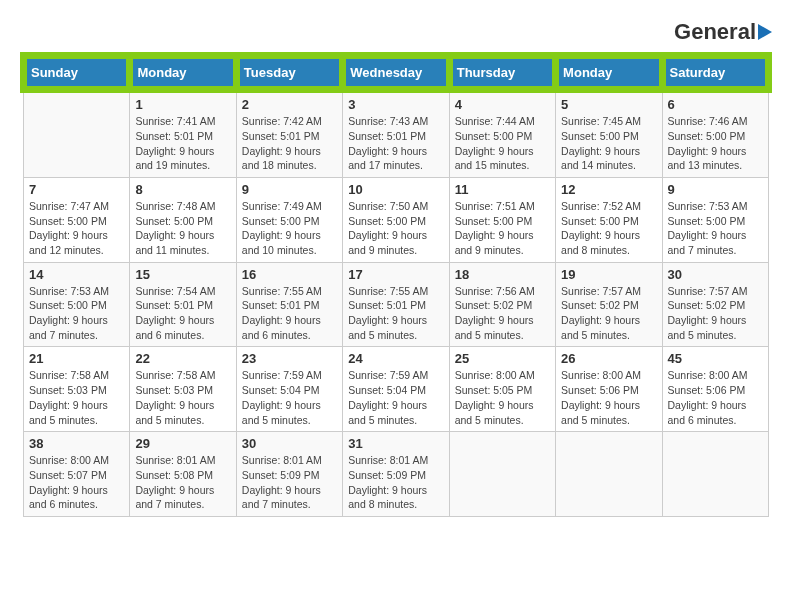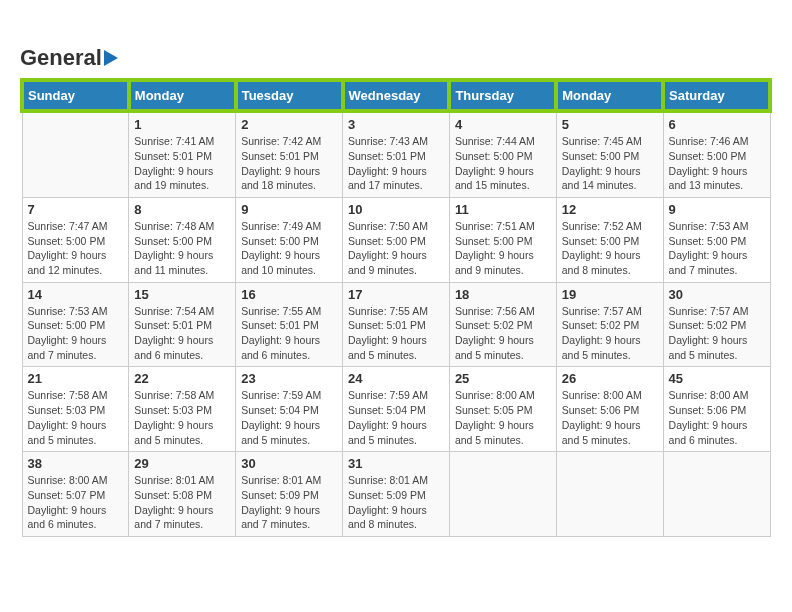--- a/index.html
+++ b/index.html
@@ -6,23 +6,22 @@
     body {
       font-family: Arial, sans-serif;
       background: #fff;
       width: 792px;
       min-height: 612px;
       padding: 20px;
     }
     .header {
       display: flex;
       align-items: flex-start;
-      justify-content: flex-start;
+      justify-content: flex-end;
       margin-bottom: 8px;
-      margin-top: 26px;
     }
     .logo {
       display: flex;
       flex-direction: column;
       align-items: flex-start;
     }
     .logo-text {
       font-size: 22px;
       font-weight: bold;
       color: #333;
@@ -59,21 +58,21 @@
       width: 100%;
       border-collapse: collapse;
       margin-top: 6px;
     }
     thead tr th {
       background: #2980b9;
       color: #fff;
       font-size: 13px;
       padding: 6px 4px;
       text-align: left;
-      border: 4px solid #84cc16;
+      border: 7px solid #84cc16;
     }
     tbody tr td {
       border: 1px solid #ccc;
       vertical-align: top;
       padding: 4px 5px;
       font-size: 11px;
       color: #333;
       min-width: 100px;
       height: 82px;
     }

